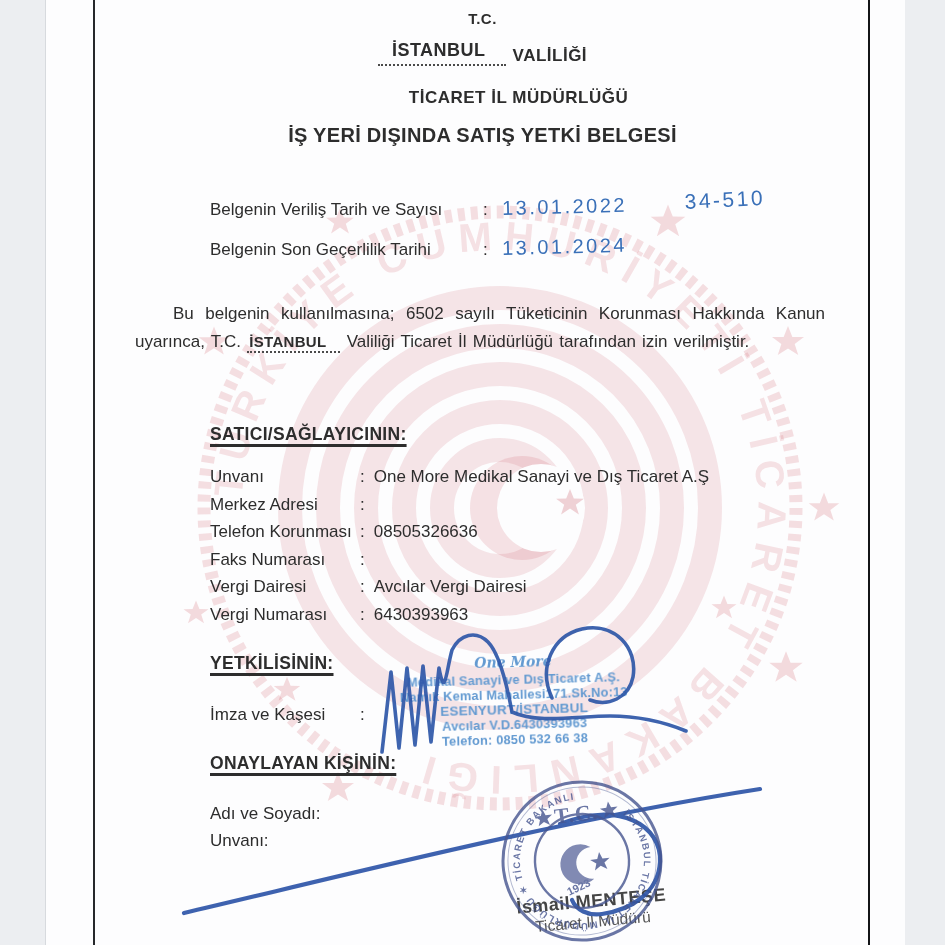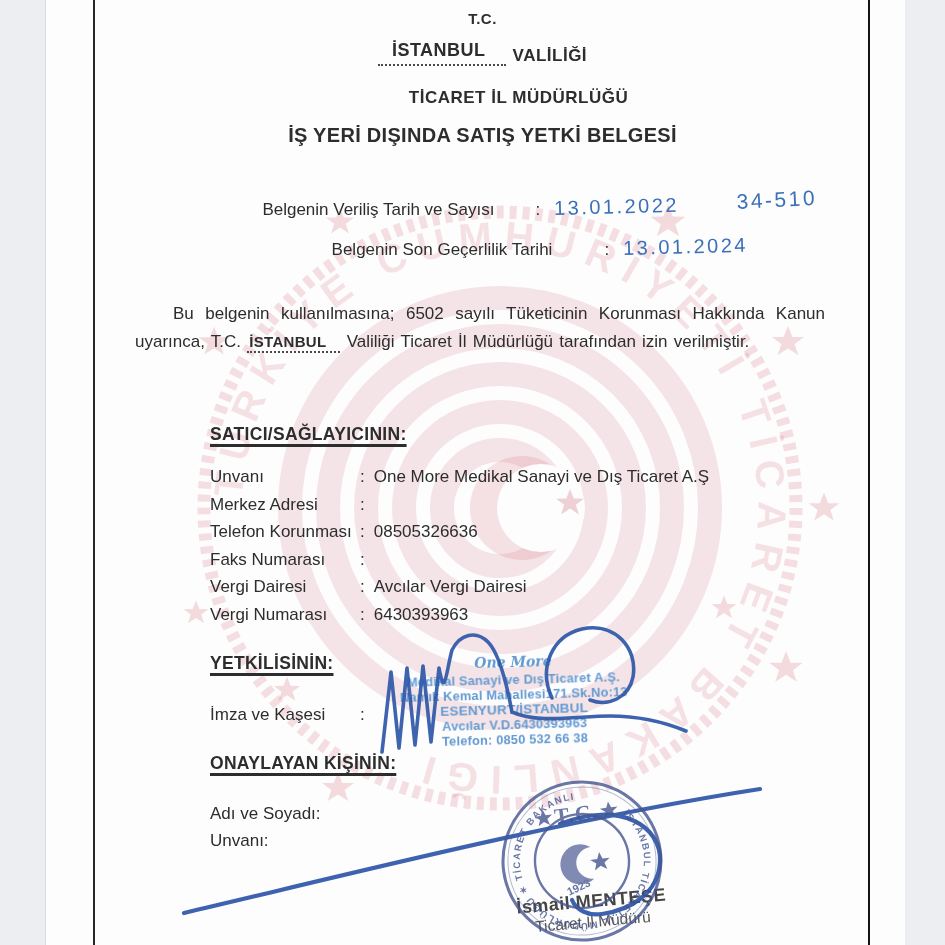--- a/index.html
+++ b/index.html
@@ -15,21 +15,21 @@
   .ctr{width:100%;text-align:center;}
   .b{font-weight:bold;}
   .hdr-tc{top:10px;font-size:15px;letter-spacing:.5px;}
   .hdr2{top:40px;display:flex;justify-content:center;align-items:flex-end;width:100%;}
   .prov{font-weight:bold;font-size:18px;border-bottom:2.5px dotted #4a4a4a;padding:0 20px 3px 14px;letter-spacing:.5px;}
   .valilik{font-weight:bold;font-size:17px;margin-left:7px;letter-spacing:.5px;}
   .hdr3{top:88px;font-size:17px;letter-spacing:.5px;padding-left:36px;}
   .hdr4{top:124px;font-size:20px;letter-spacing:.3px;}
   .row{display:flex;align-items:baseline;}
   .dates{top:196px;left:115px;width:660px;}
-  .dates .row{margin-bottom:17px;font-size:17px;justify-content:center;}
+  .dates .row{margin-bottom:17px;font-size:17px;}
   .dlabel{width:273px;flex:none;}
   .colon{flex:none;}
   .hand{font-size:20px;color:#3a70b8;letter-spacing:2.5px;margin-left:14px;
         transform:rotate(-1.5deg);transform-origin:left center;white-space:nowrap;}
   .hand.num{margin-left:58px;transform:rotate(-3deg) translateY(-6px);font-size:21px;}
   .para{top:300px;left:40px;width:690px;font-size:17px;line-height:28px;
         text-align:justify;text-indent:38px;word-spacing:1.5px;}
   .ist-inline{font-weight:bold;font-size:15px;border-bottom:2px dotted #4a4a4a;
         padding:0 14px 1px 2px;letter-spacing:.3px;}
   .sechead{left:115px;font-size:17.5px;font-weight:bold;letter-spacing:.3px;

